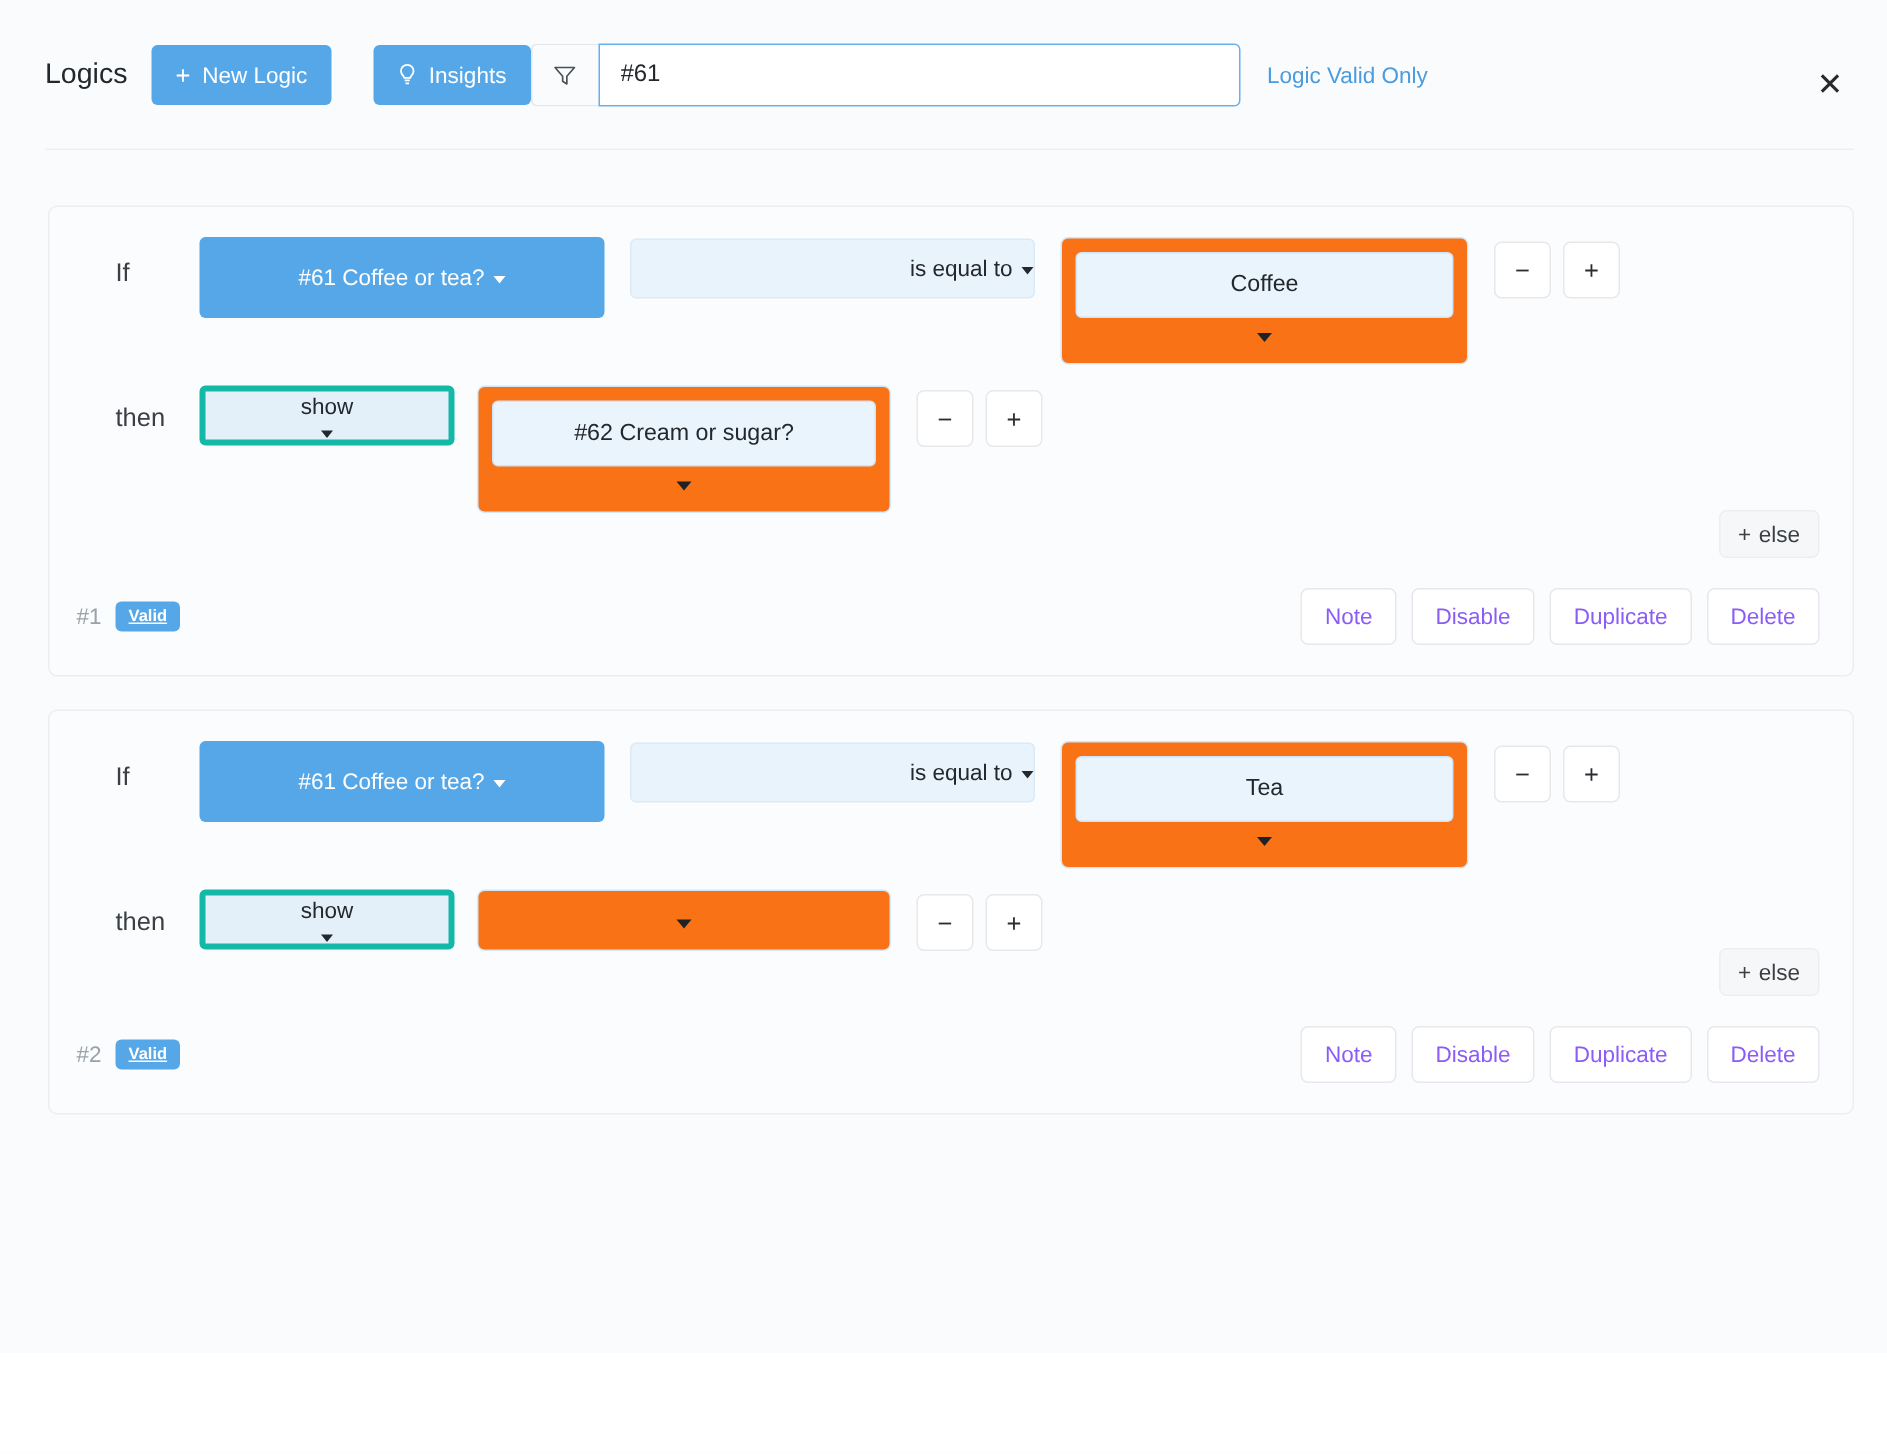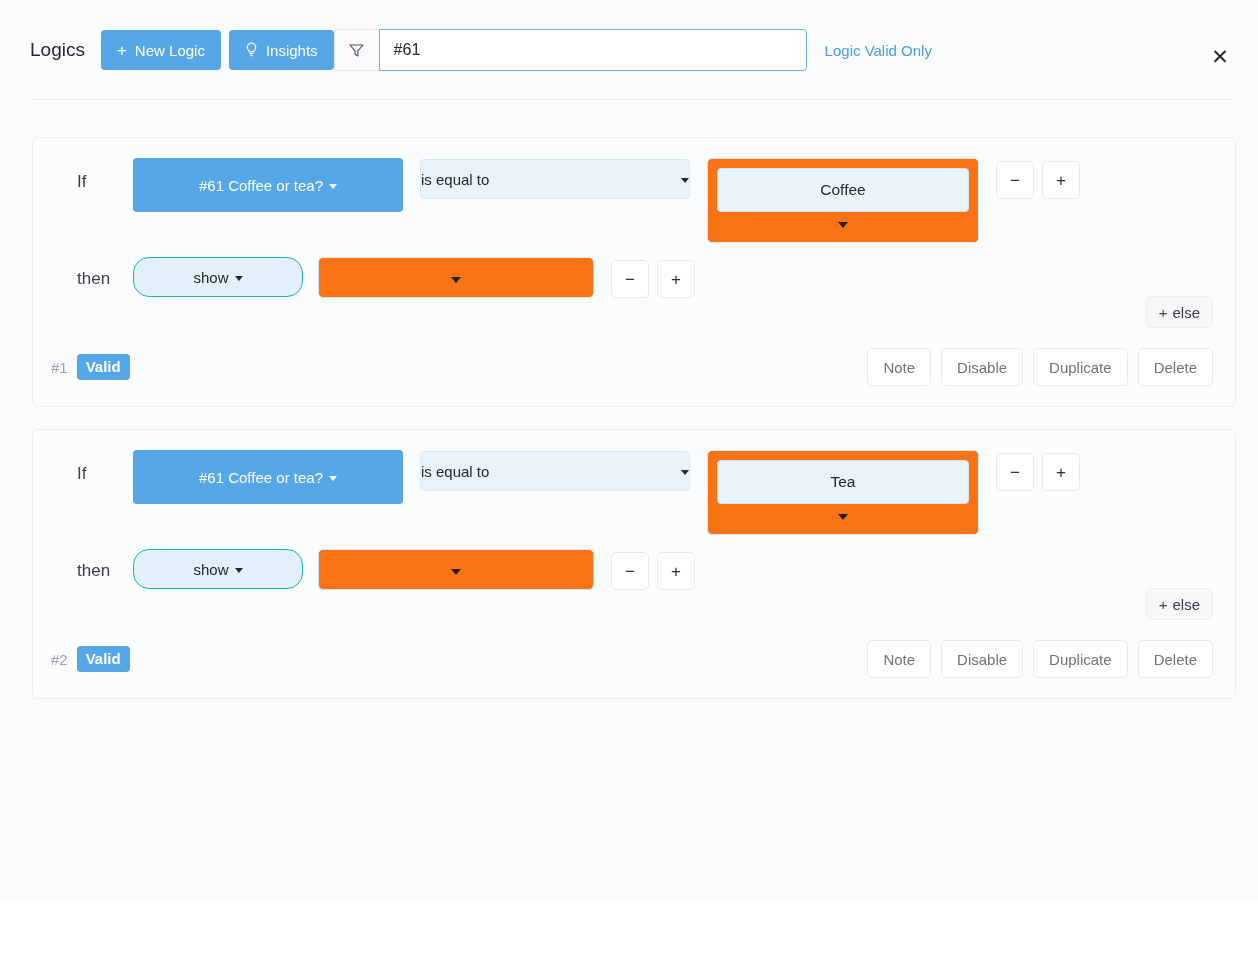--- a/index.html
+++ b/index.html
@@ -26,21 +26,21 @@
     font-size:19px; color:#23282d; font-weight:400;
     margin-right:16px; white-space:nowrap;
   }
   .btn-primary {
     background:#56a7e8; color:#fff; border:none; border-radius:4px;
     height:40px; padding:0 16px; font-size:15px;
     display:inline-flex; align-items:center; gap:8px;
     cursor:pointer; white-space:nowrap;
     font-family:"Liberation Sans", sans-serif;
   }
-  .btn-primary + .btn-primary { margin-left:8px; }
+  .btn-primary + .btn-primary { margin-left:28px; }
   .plus-glyph { font-size:17px; line-height:1; font-weight:400; }
   .bulb {
     width:13px; height:16px; position:relative; display:inline-block;
   }
   .bulb svg { display:block; }
 
   .filter-group {
     display:flex; align-items:stretch; height:42px;
   }
   .filter-btn {
@@ -87,28 +87,28 @@
   .row-then .kw { padding-top:12px; }
 
   .pill-q {
     width:270px; height:54px; background:#56a7e8; color:#fff;
     border-radius:4px; display:flex; align-items:center;
     justify-content:center; font-size:15px; gap:6px; cursor:pointer;
   }
   .pill-op {
     width:270px; height:40px; background:#e9f3fb; color:#23282d;
     border:1px solid #dbeaf7; border-radius:4px;
-    display:flex; align-items:center; justify-content:space-between;
+    display:flex; align-items:center; justify-content:flex-end;
     font-size:15px; gap:6px; margin-left:17px; margin-top:1px; cursor:pointer;
   }
   .pill-act {
     width:170px; height:40px; background:#e3f0fa; color:#23282d;
-    border:1px solid #14b8a6; border-radius:16px;
+    border:4px solid #14b8a6; border-radius:4px;
     display:flex; align-items:center; justify-content:center;
-    font-size:15px; gap:6px; cursor:pointer;
+    font-size:15px; gap:6px; cursor:pointer;flex-direction:column;
   }
   .caret {
     display:inline-block; width:0; height:0;
     border-left:4.5px solid transparent; border-right:4.5px solid transparent;
     border-top:5px solid currentColor; position:relative; top:1px;
   }
 
   .multiselect {
     background:#f97316; border:1px solid #d2e7f7; border-radius:5px;
     padding:9px 9px 4px 9px; cursor:pointer;
@@ -145,27 +145,27 @@
     font-family:"Liberation Sans", sans-serif;
   }
 
   .card-footer {
     display:flex; align-items:center; justify-content:space-between;
     padding:14px 22px 20px 18px;
   }
   .footer-left { display:flex; align-items:center; gap:9px; }
   .rule-num { font-size:15px; color:#9aa1a9; }
   .badge {
-    background:#56a7e8; color:#fff; font-size:15px; font-weight:bold;
-    border-radius:4px; padding:3px 9px; line-height:1.35;
+    background:#56a7e8; color:#fff; font-size:11px; font-weight:bold;
+    border-radius:4px; padding:3px 9px; line-height:1.35;text-decoration:underline;
   }
   .footer-right { display:flex; gap:10px; }
   .ftr-btn {
     background:#fff; border:1px solid #e6e8ec; border-radius:5px;
-    height:38px; padding:0 15px; font-size:15px; color:#737373;
+    height:38px; padding:0 15px; font-size:15px; color:#8b5cf6;
     cursor:pointer; display:inline-flex; align-items:center;
     font-family:"Liberation Sans", sans-serif;
   }
 </style>
 </head>
 <body>
 
 <div class="panel">
 
   <div class="header">
@@ -227,20 +227,21 @@
         </div>
       </div>
 
       <div class="row row-then">
         <div class="kw">then</div>
         <div class="pill-act">
           <span>show</span>
           <span class="caret"></span>
         </div>
         <div class="multiselect ms-act">
+          <div class="ms-item">#62 Cream or sugar?</div>
           <div class="ms-caret">
               <i></i>
             </div>
         </div>
         <div class="stepper">
           <button class="step-btn">−</button>
           <button class="step-btn">+</button>
         </div>
       </div>
 

